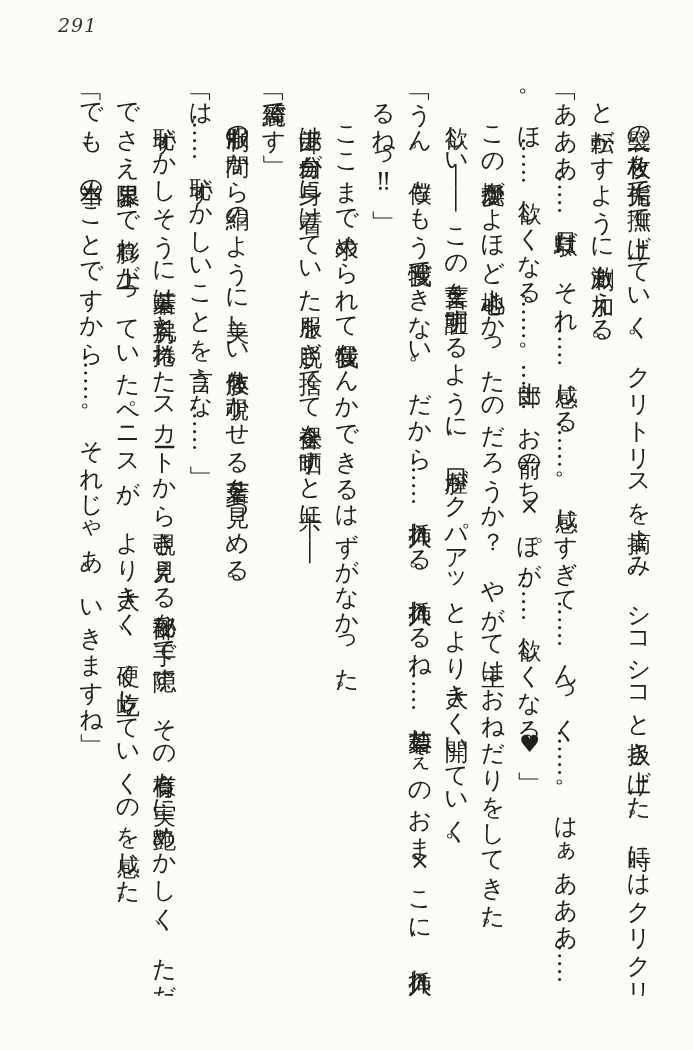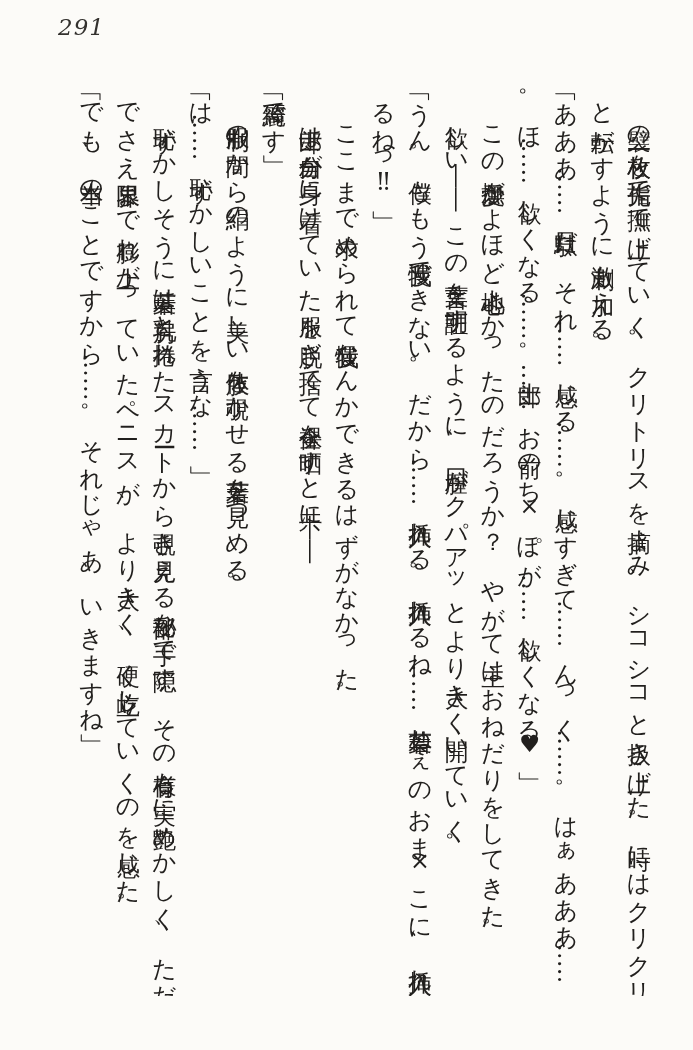--- a/index.html
+++ b/index.html
@@ -14,21 +14,21 @@
     margin: 0 auto;
     background: #fcfbf8;
     overflow: hidden;
     font-family: "DejaVu Serif", "Liberation Serif", serif;
   }
   .page-number {
     position: absolute;
     top: 14px;
     left: 58px;
     font-style: italic;
-    font-size: 23px;
+    font-size: 19px;
     letter-spacing: 1px;
     color: #33312e;
   }
   .text-block {
     position: absolute;
     top: 86px;
     right: 36px;
     width: 622px;
     height: 910px;
     writing-mode: vertical-rl;

